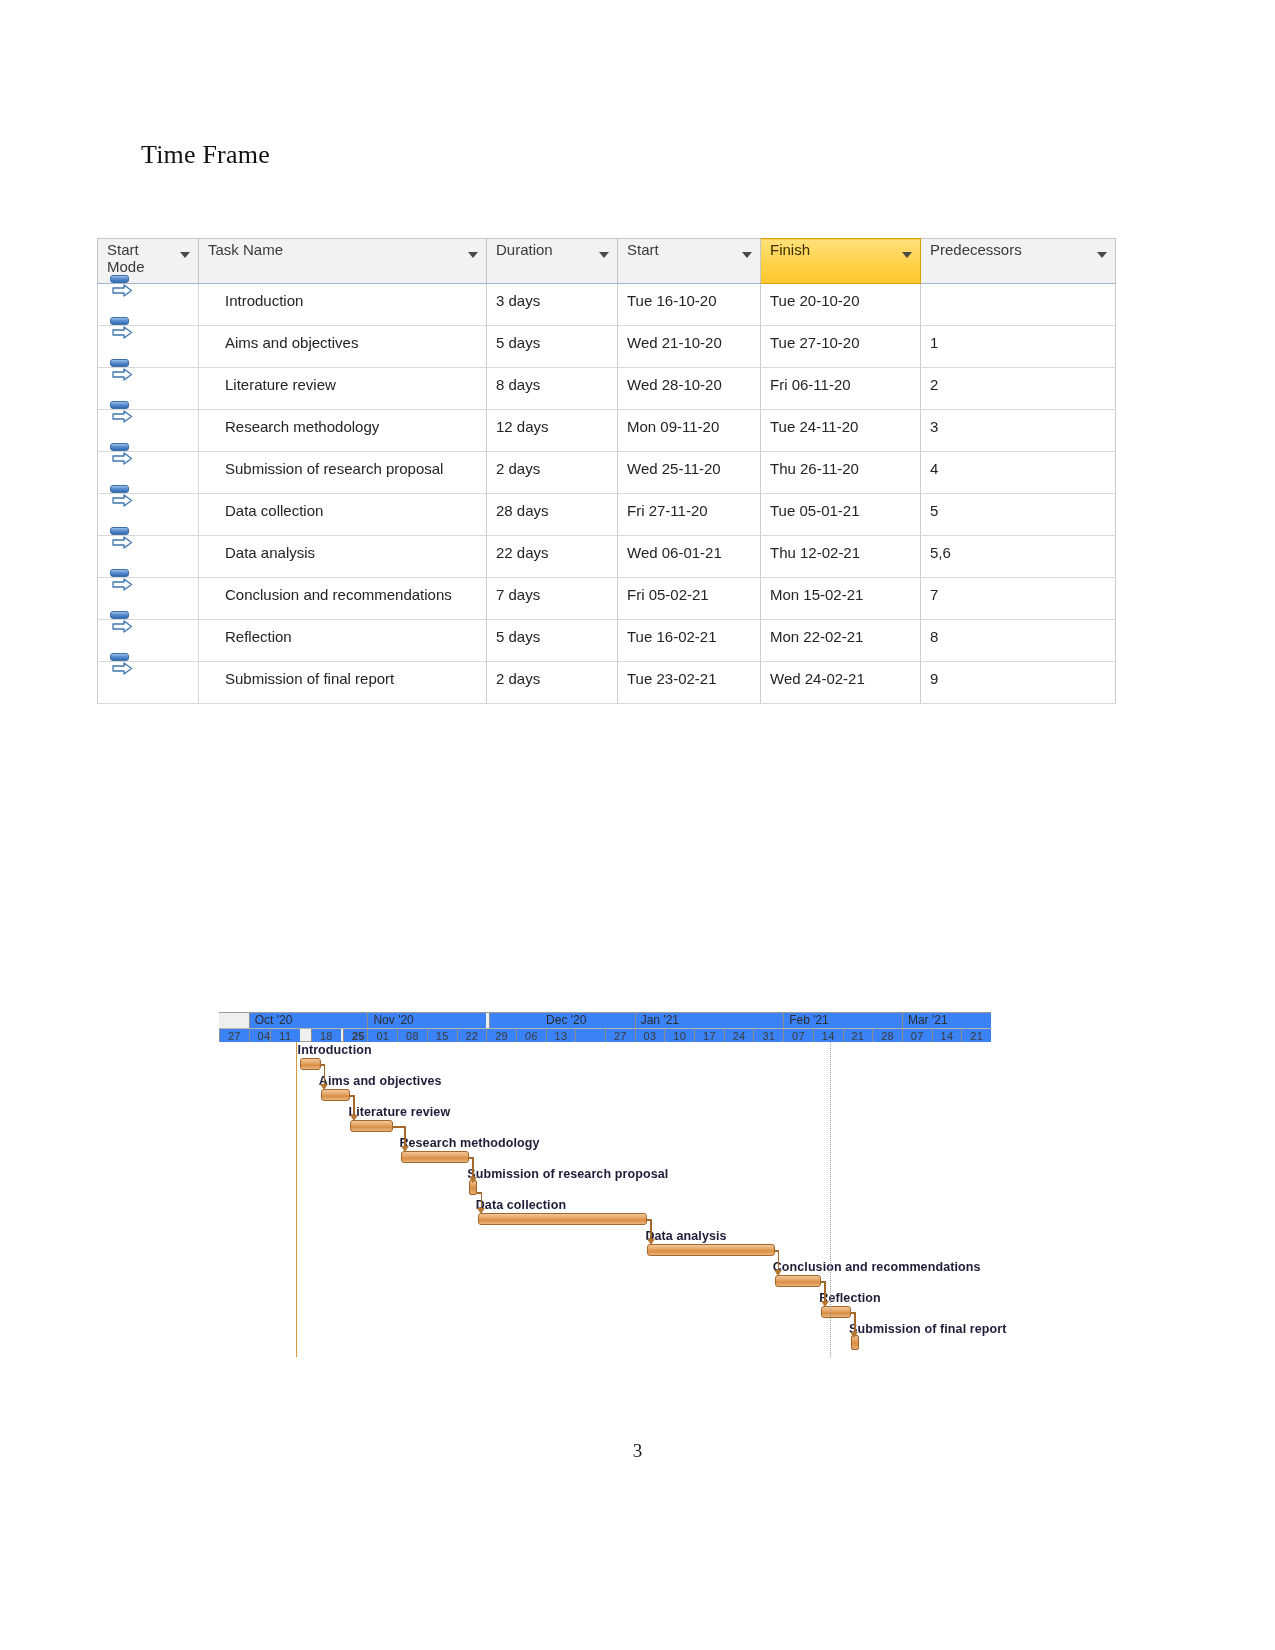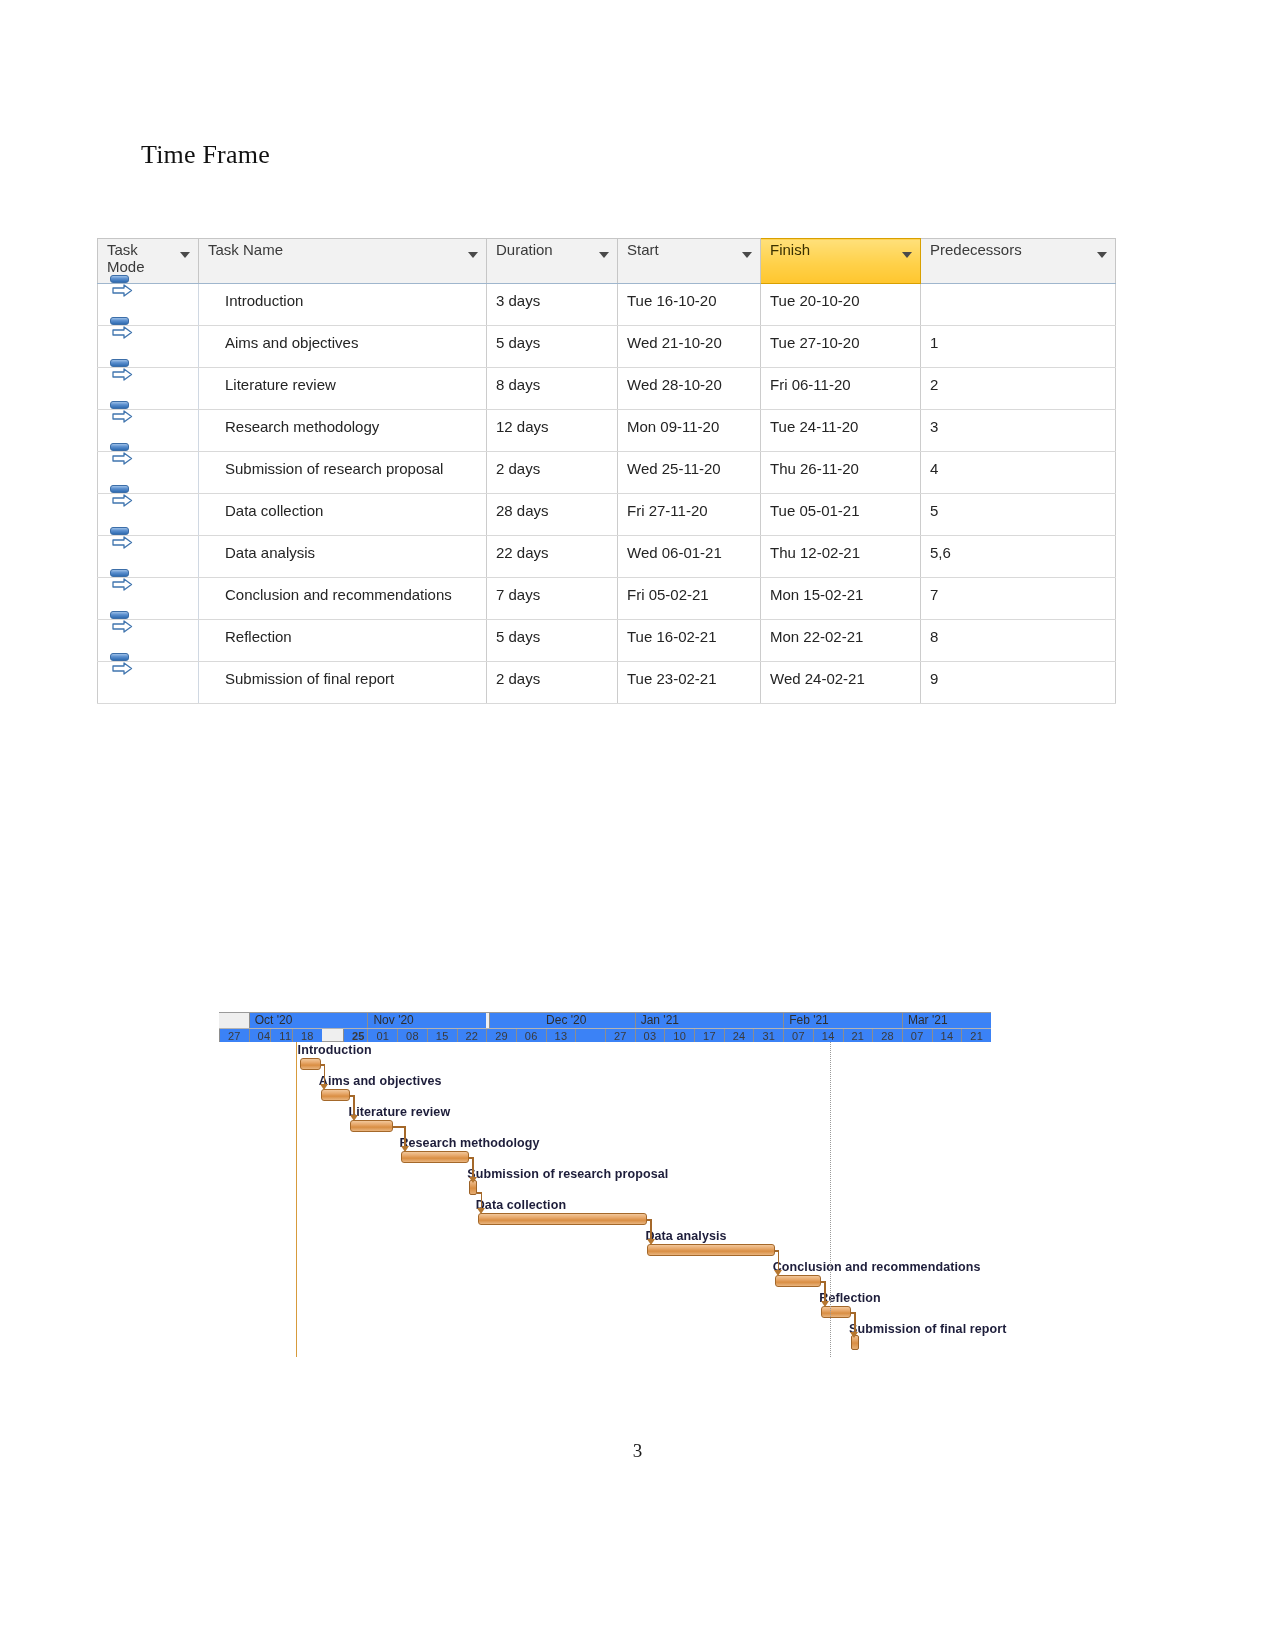--- a/index.html
+++ b/index.html
@@ -248,21 +248,21 @@
     <col class="c-mode">
       <col class="c-name">
       <col class="c-dur">
     <col class="c-start">
       <col class="c-fin">
       <col class="c-pred">
   </colgroup>
   <thead>
     <tr>
       <th>
-        <span class="hdr-label">Task Mode</span>
+        <span class="hdr-label">Start Mode</span>
         <span class="hdr-filter"></span>
       </th>
       <th>
         <span class="hdr-label">Task Name</span>
         <span class="hdr-filter"></span>
       </th>
       <th>
         <span class="hdr-label">Duration</span>
         <span class="hdr-filter"></span>
       </th>
@@ -441,28 +441,28 @@
         <div class="mcell" style="left: 148.462px; width: 118.769px;">Nov '20</div>
         <div class="mcell" style="left: 270px; width: 148.462px; text-align: center;">Dec '20</div>
         <div class="mcell" style="left: 415.692px; width: 148.462px;">Jan '21</div>
         <div class="mcell" style="left: 564.154px; width: 118.769px;">Feb '21</div>
         <div class="mcell" style="left: 682.923px; width: 89.0769px;">Mar '21</div>
       </div>
     <div class="weeks">
         <div class="wcell" style="left: 0px; width: 29.6923px;">27</div>
         <div class="wcell" style="left: 29.6923px; width: 29.6923px;">04</div>
         <div class="wcell" style="left: 51px; width: 29.6923px;">11</div>
-        <div class="wcell" style="left: 73px; width: 29.6923px;">18</div>
+        <div class="wcell" style="left: 92px; width: 29.6923px;">18</div>
         <div class="wcell" style="left: 124px; width: 29.6923px; font-weight: bold;">25</div>
         <div class="wcell" style="left: 148.462px; width: 29.6923px;">01</div>
         <div class="wcell" style="left: 178.154px; width: 29.6923px;">08</div>
         <div class="wcell" style="left: 207.846px; width: 29.6923px;">15</div>
         <div class="wcell" style="left: 237.538px; width: 29.6923px;">22</div>
         <div class="wcell" style="left: 267.231px; width: 29.6923px;">29</div>
-        <div class="wcell" style="left: 296.923px; width: 29.6923px;">06</div>
+        <div class="wcell" style="left: 296.923px; width: 29.6923px; font-style: italic;">06</div>
         <div class="wcell" style="left: 326.615px; width: 29.6923px;">13</div>
         <div class="wcell" style="left: 356.308px; width: 29.6923px; padding-left: 40px;">20</div>
         <div class="wcell" style="left: 386px; width: 29.6923px;">27</div>
         <div class="wcell" style="left: 415.692px; width: 29.6923px;">03</div>
         <div class="wcell" style="left: 445.385px; width: 29.6923px;">10</div>
         <div class="wcell" style="left: 475.077px; width: 29.6923px;">17</div>
         <div class="wcell" style="left: 504.769px; width: 29.6923px;">24</div>
         <div class="wcell" style="left: 534.462px; width: 29.6923px;">31</div>
         <div class="wcell" style="left: 564.154px; width: 29.6923px;">07</div>
         <div class="wcell" style="left: 593.846px; width: 29.6923px;">14</div>

